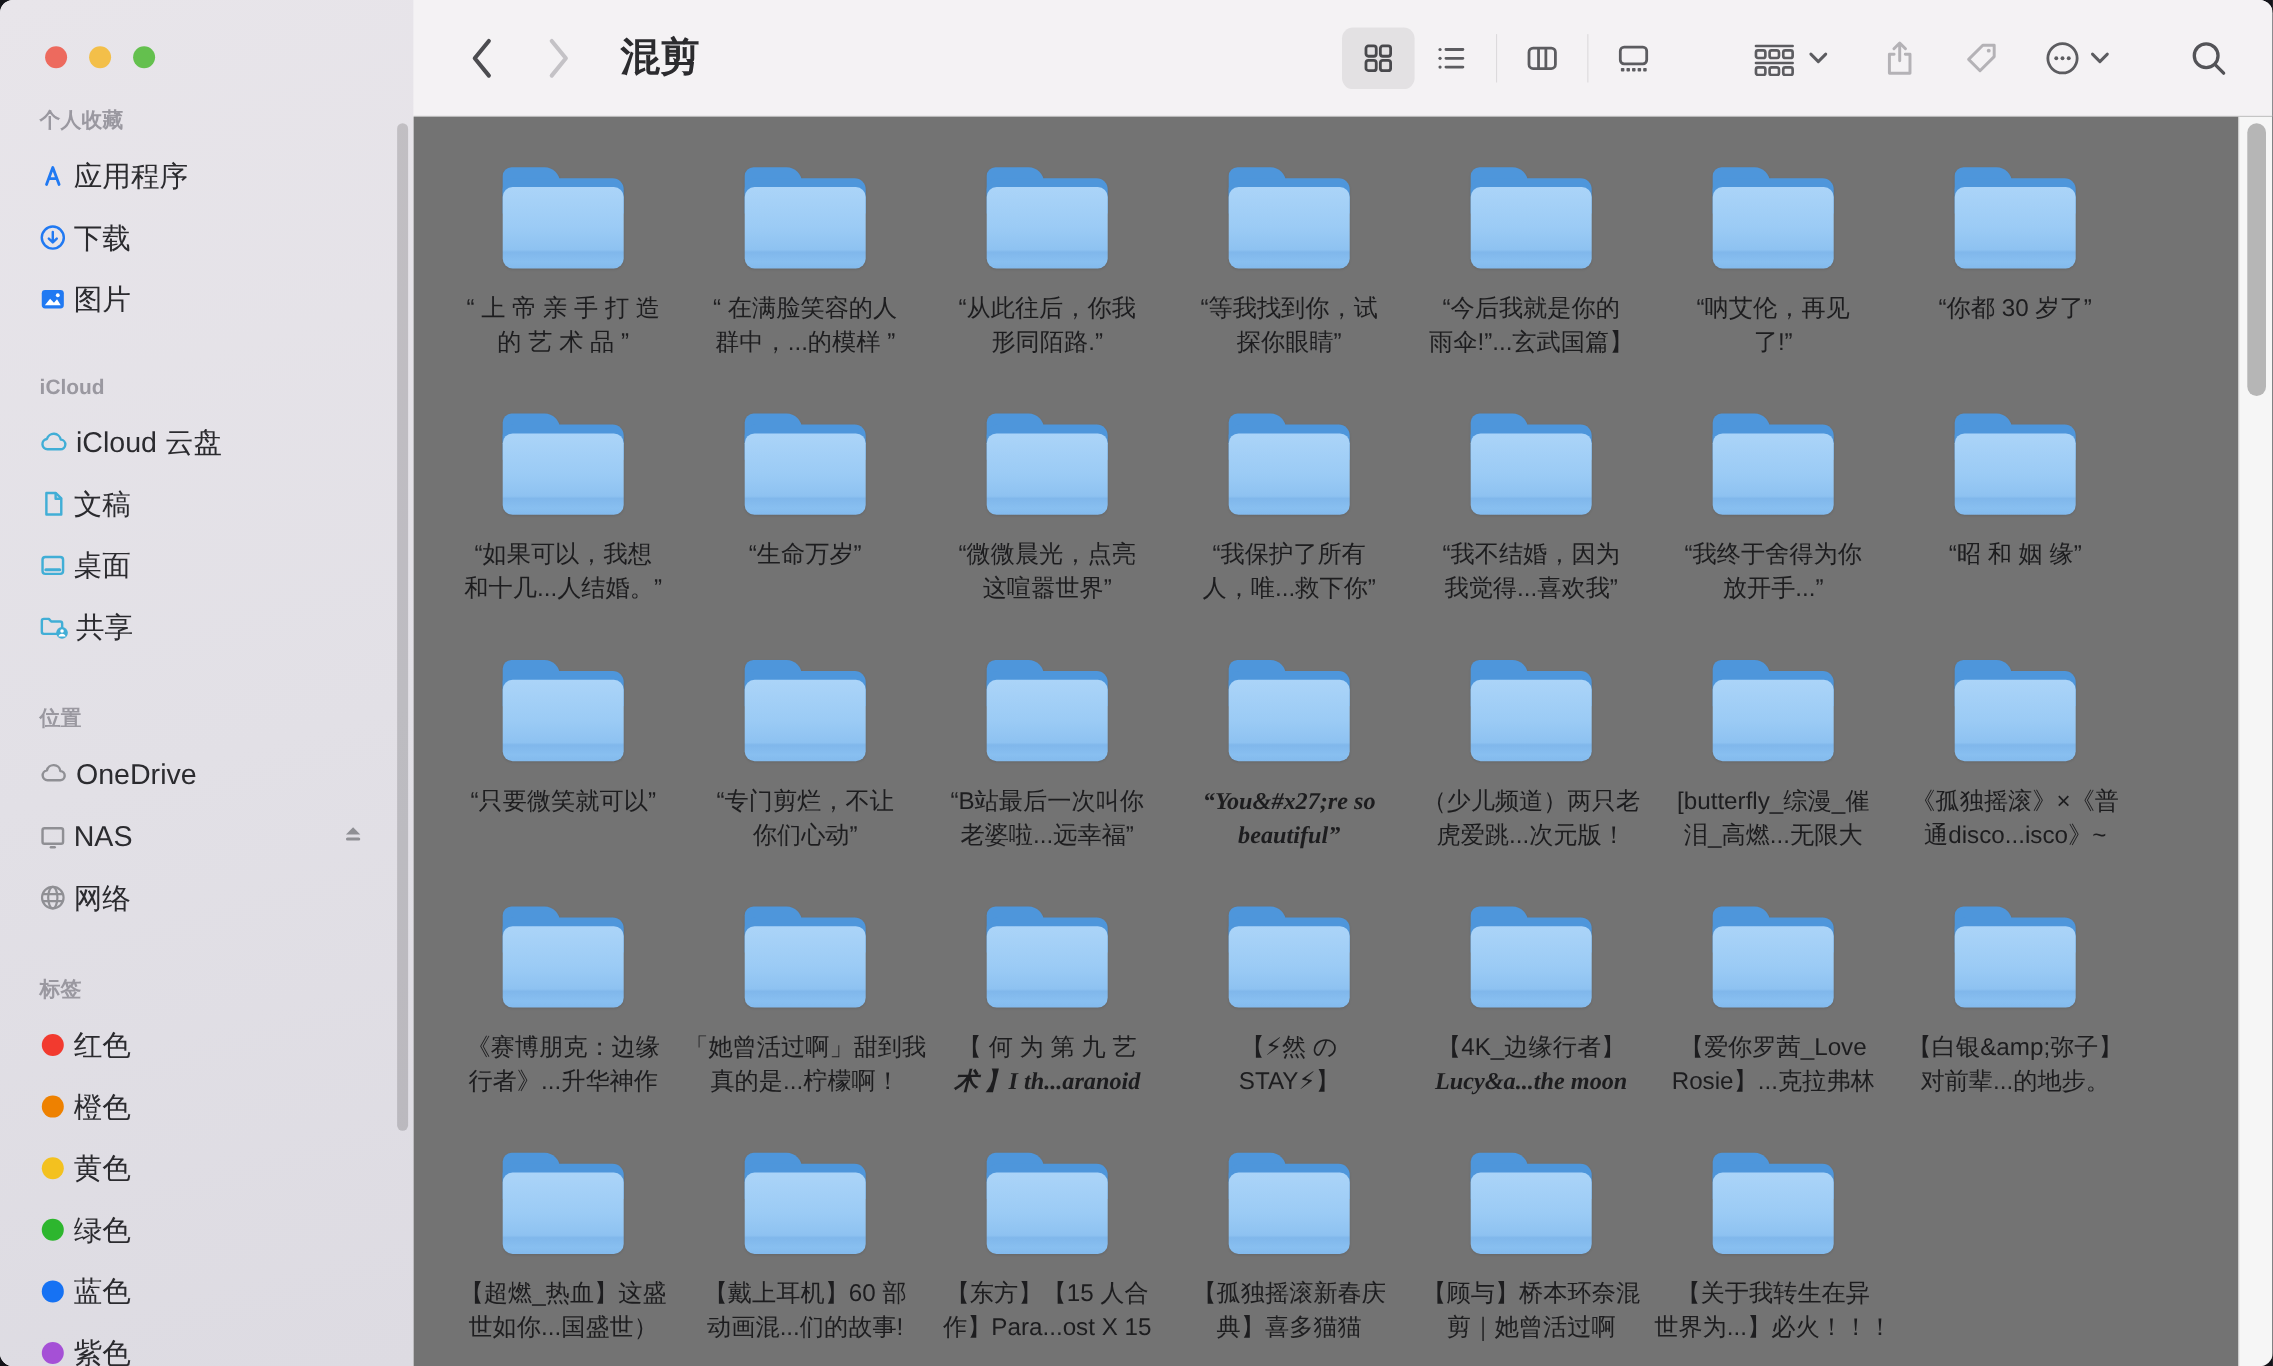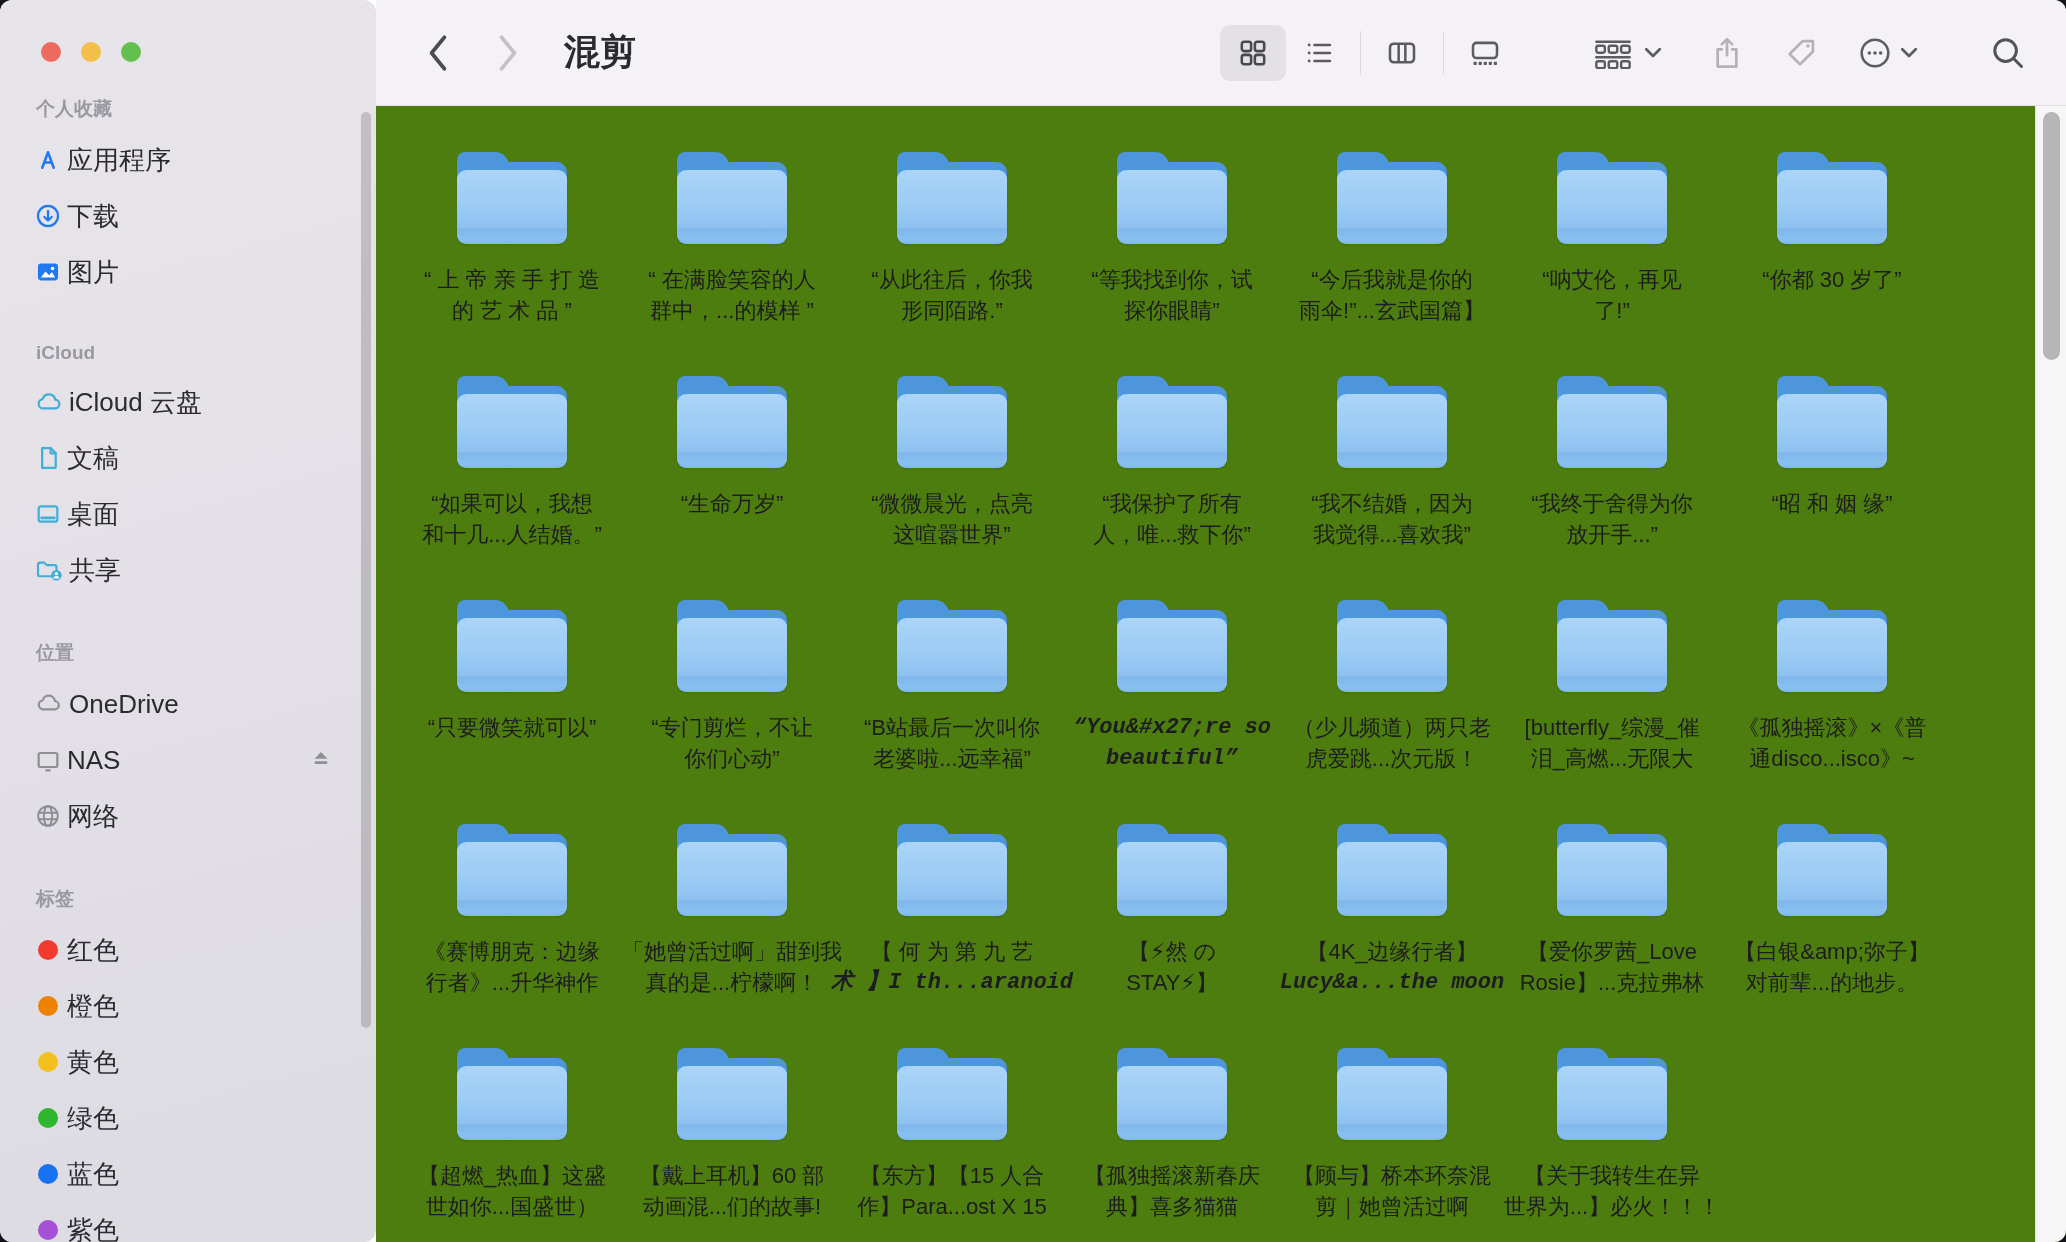--- a/index.html
+++ b/index.html
@@ -1,19 +1,19 @@
 <!DOCTYPE html>
 <html><head>
 <meta charset="utf-8">
 <style>
   html,body{margin:0;padding:0;background:#14141a;font-family:"Liberation Sans","DejaVu Sans",sans-serif;-webkit-font-smoothing:antialiased;}
   .window{position:relative;width:2066px;height:1242px;border-radius:12px;overflow:hidden;display:flex;background:#fff;}
 
   
-  .sidebar{position:relative;width:376px;flex:0 0 376px;background:linear-gradient(165deg,#e8e5ea 0%,#e2e0e6 55%,#dddbe2 100%);box-sizing:border-box;border-radius:12px;}
+  .sidebar{position:relative;width:376px;flex:0 0 376px;background:linear-gradient(165deg,#e8e5ea 0%,#e2e0e6 55%,#dddbe2 100%);box-sizing:border-box;}
   .traffic{position:absolute;top:42px;left:41px;display:flex;gap:20px;}
   .traffic .dot{width:20px;height:20px;border-radius:50%;}
   .side-scroll{position:absolute;top:112px;right:5px;width:10px;height:916px;border-radius:5px;background:rgba(0,0,0,0.16);}
   .side-inner{padding:96px 0 0 34px;}
   .sec-header{font-size:19px;font-weight:700;color:#9a98a0;margin:42px 0 10px 2px;}
   .sec-header.first{margin-top:0;}
   .side-item{display:flex;align-items:center;height:56px;gap:5px;}
   .side-item .lbl{font-size:26px;color:#2b2b2f;white-space:nowrap;}
   .side-item svg{flex:0 0 auto;}
   .tag-dot{width:20px;height:20px;border-radius:50%;margin:0 4px;}
@@ -24,31 +24,31 @@
   .toolbar{display:flex;align-items:center;height:106px;background:#f4f2f4;border-bottom:1px solid #e2e0e2;padding:0 40px 0 40px;box-sizing:border-box;flex:0 0 106px;}
   .nav-btn{display:flex;align-items:center;justify-content:center;width:44px;height:50px;}
   .tb-title{font-size:36px;font-weight:700;color:#2b2b2e;margin-left:34px;white-space:nowrap;}
   .switcher{display:flex;align-items:center;margin-left:auto;}
   .tbtn{display:flex;align-items:center;justify-content:center;width:66px;height:56px;border-radius:10px;}
   .tbtn.selected{background:#e3e1e3;}
   .vsep{width:1px;height:44px;background:#dcdadc;margin:0 8px;}
   .tb-group{display:flex;align-items:center;}
 
   
-  .content{position:relative;flex:1;background:#4d7c0f;overflow:hidden;}
+  .content{position:relative;flex:1;background:#737373;overflow:hidden;}
   .grid{display:grid;grid-template-columns:repeat(7,220px);grid-auto-rows:224px;padding:20px 0 0 26px;}
   .cell{display:flex;flex-direction:column;align-items:center;}
   .folder{position:relative;width:122px;height:98px;margin-top:22px;filter:drop-shadow(0 1.5px 1px rgba(0,0,0,0.10));}
   .folder .tab{position:absolute;top:4px;left:6px;width:52px;height:26px;background:#4e96db;border-radius:8px 14px 0 0;}
   .folder .tab::after{content:"";position:absolute;right:-16px;bottom:0;width:18px;height:13px;background:#4e96db;border-radius:0 12px 0 0;}
   .folder .back{position:absolute;top:14px;left:6px;right:6px;height:32px;background:#4e96db;border-radius:10px 10px 0 0;}
   .folder .front{position:absolute;top:22px;left:6px;right:6px;bottom:2px;border-radius:9px;background:linear-gradient(180deg,#abd4f8 0%,#9bcbf5 50%,#8ec2f1 77%,#80b7eb 80%,#88bff0 92%,#83baed 100%);}
   .flabel{margin-top:18px;text-align:center;font-size:22px;line-height:31px;color:#1d1d1f;}
   .flabel .line{display:block;white-space:nowrap;}
-  .flabel .em{font-family:Liberation Mono, monospace;font-style:italic;font-weight:700;}
+  .flabel .em{font-family:Liberation Serif, serif;font-style:italic;font-weight:700;}
   .main-scroll-track{position:absolute;top:0;right:0;bottom:0;width:30px;background:#f6f6f6;border-left:1px solid #e4e4e4;}
   .main-scroll-thumb{position:absolute;top:6px;right:6px;width:17px;height:248px;border-radius:9px;background:#b6b6b6;}
 </style>
 </head>
 <body>
 
 <div class="window">
 
   <aside class="sidebar">
     <div class="traffic">

